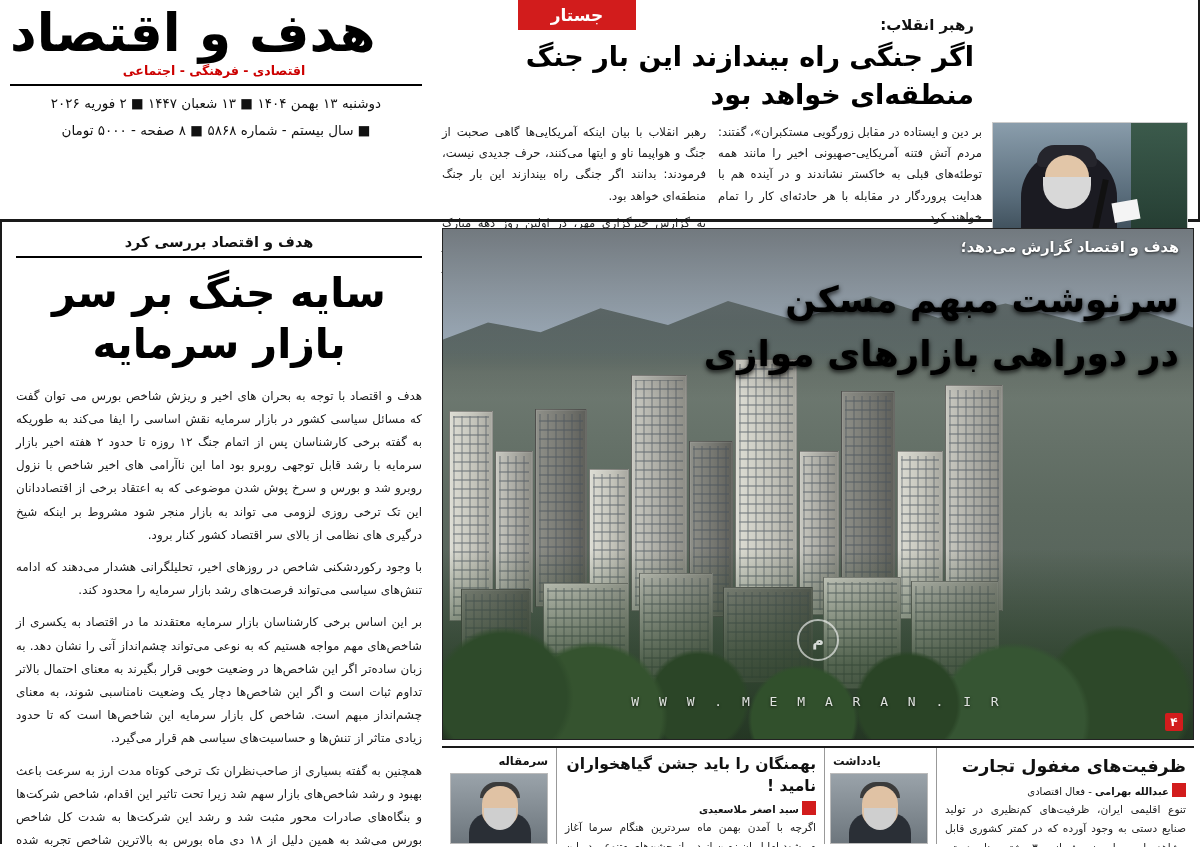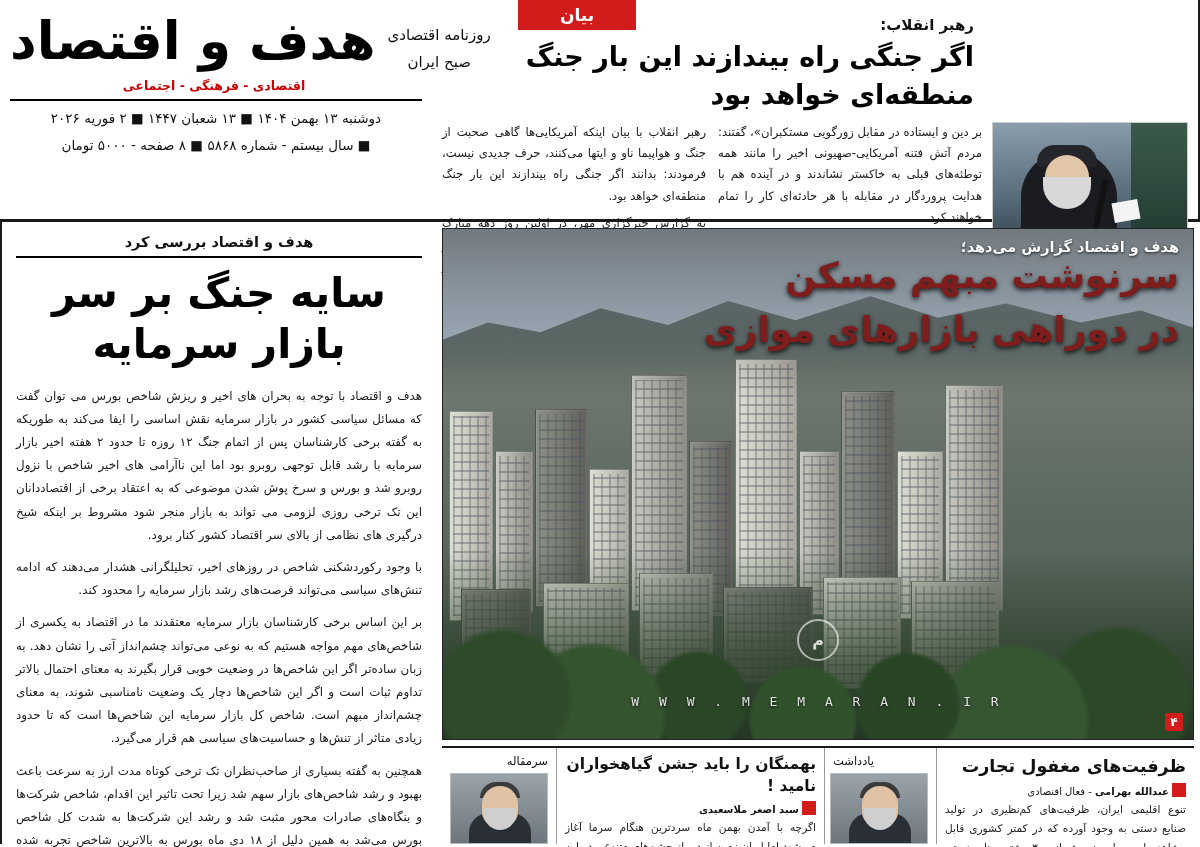--- a/index.html
+++ b/index.html
@@ -309,22 +309,22 @@
   .ph-overlay-top {
     position: absolute; top: 0; left: 0; right: 0; height: 170px;
     background: linear-gradient(180deg, rgba(0,0,0,.45) 0%, rgba(0,0,0,.18) 65%, rgba(0,0,0,0) 100%);
   }
   .ph-kicker {
     position: absolute; top: 10px; right: 14px;
     color: #fff; font-size: 14.5px; font-weight: bold;
     text-shadow: 0 1px 3px rgba(0,0,0,.8);
   }
   .ph-head {
-    position: absolute; top: 20px; right: 14px;
-    color: #7f1d1d;
+    position: absolute; top: 44px; right: 14px;
+    color: #000000;
     font-size: 36px;
     font-weight: bold;
     line-height: 1.5;
     text-align: right;
     text-shadow: 0 2px 5px rgba(0,0,0,.85);
     letter-spacing: -0.5px;
   }
   .ph-badge {
     position: absolute; bottom: 8px; right: 10px;
   }
@@ -363,21 +363,21 @@
     display: flex;
     flex-direction: column;
   }
   .bs-cell.c1 { width: 258px; border-left: 1px solid #999; }
   .bs-cell.c2 { width: 112px; border-left: 1px solid #999; }
   .bs-cell.c3 { width: 268px; border-left: 1px solid #999; }
   .bs-cell.c4 { flex: 1; }
   .bs-kicker {
     text-align: left;
     font-size: 11.5px;
-    font-weight: normal;
+    font-weight: bold;
     color: #111;
     margin-bottom: 3px;
   }
   .bs-kicker.right { text-align: right; }
   .bs-head {
     font-size: 17.5px;
     font-weight: bold;
     color: #111;
     line-height: 1.4;
     margin-bottom: 4px;
@@ -414,21 +414,21 @@
   }
 </style>
 </head>
 <body>
 
 <div class="page">
 
   <div class="topband">
 
     <div class="leadwrap">
-      <div class="jostar-tag">بیان</div>
+      <div class="jostar-tag">جستار</div>
       <div class="lead-kicker">رهبر انقلاب:</div>
       <div class="lead-head">اگر جنگی راه بیندازند این بار جنگ منطقه‌ای خواهد بود</div>
       <div class="lead-body">
         <div class="lead-photo">
           <div class="backdrop"></div>
           <div class="flagpanel"></div>
           <div class="figure"></div>
           <div class="turban"></div>
           <div class="face"></div>
           <div class="beard"></div>
@@ -446,24 +446,20 @@
             <div class="lead-badge-wrap">
               <span class="pagebadge">۲</span>
             </div>
           </div>
         </div>
       </div>
     </div>
 
     <div class="masthead">
       <div class="mast-row">
-        <div class="mast-sub">
-          <div>روزنامه اقتصادی</div>
-          <div>صبح ایران</div>
-        </div>
         <div class="mast-title">هدف و اقتصاد</div>
       </div>
       <div class="mast-kicker">اقتصادی - فرهنگی - اجتماعی</div>
       <div class="mast-rule"></div>
       <div class="mast-meta">
         <div>دوشنبه ۱۳ بهمن ۱۴۰۴ ■ ۱۳ شعبان ۱۴۴۷ ■ ۲ فوریه ۲۰۲۶</div>
         <div>■ سال بیستم - شماره ۵۸۶۸ ■ ۸ صفحه - ۵۰۰۰ تومان</div>
       </div>
     </div>
   </div>

